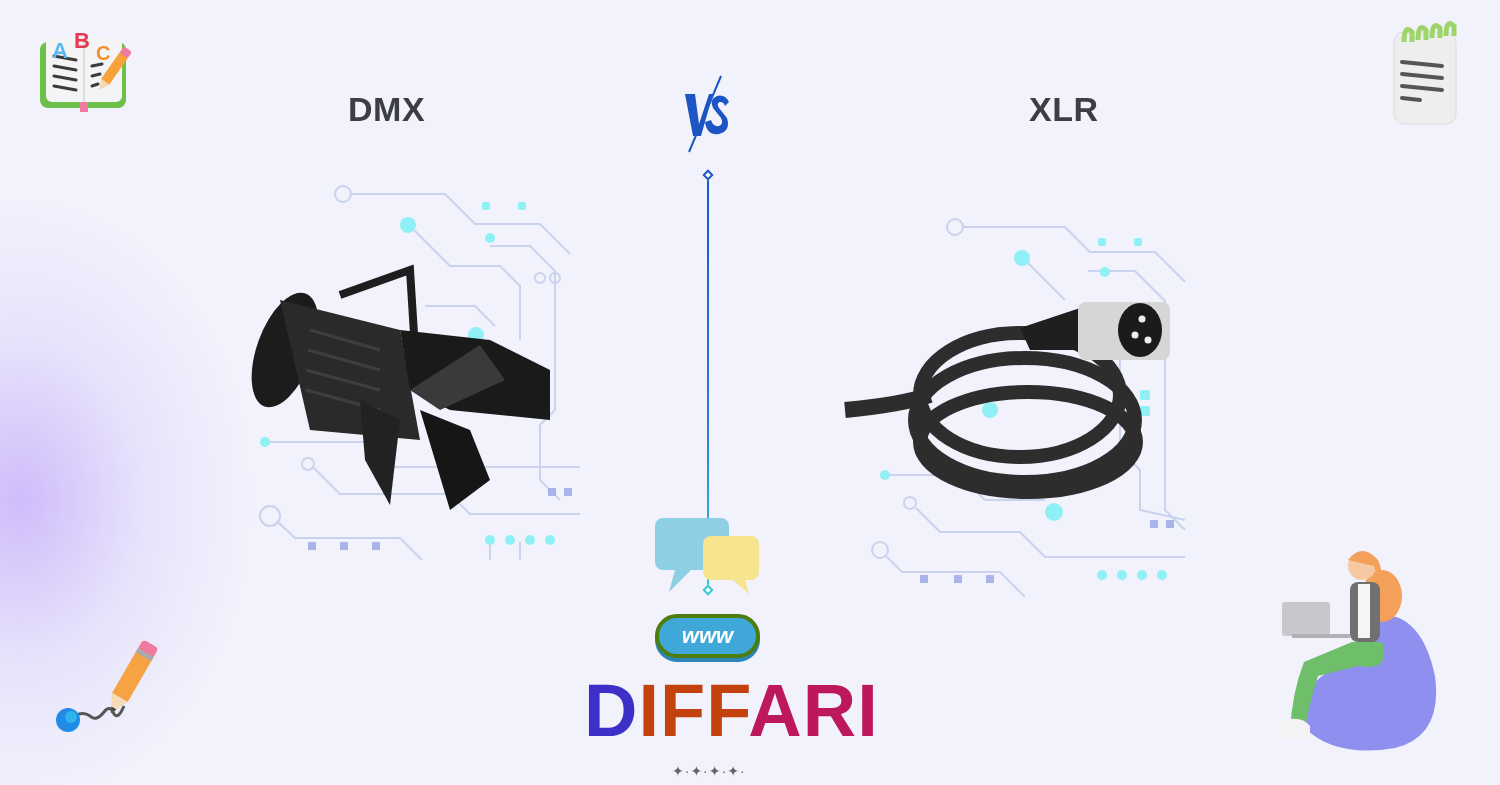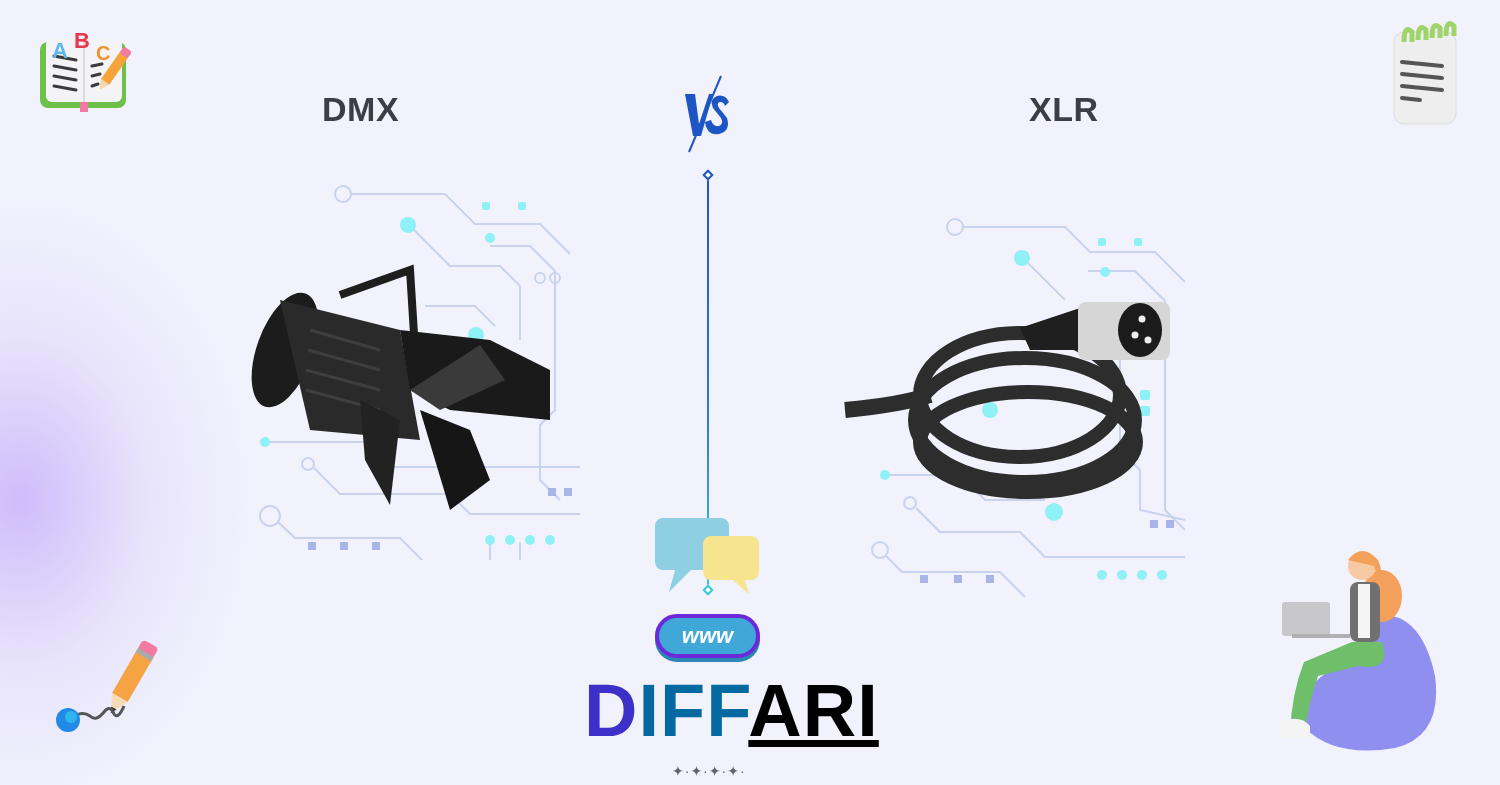--- a/index.html
+++ b/index.html
@@ -4,33 +4,33 @@
 <style>
   html, body { margin:0; padding:0; }
   body { width:1500px; height:785px; overflow:hidden; position:relative;
     font-family:"Liberation Sans", sans-serif; background:#f1f2fc; }
   .bg { position:absolute; inset:0;
     background:
       radial-gradient(ellipse 230px 300px at 20px 500px, rgba(196,170,250,0.75), rgba(214,200,250,0.35) 55%, rgba(241,242,252,0) 100%),
       #f1f2fc; }
   .abs { position:absolute; }
   .title { font-weight:700; font-size:34px; color:#3d3e44; letter-spacing:0.5px; }
-  #title-left { left:322px; top:90px; }
+  #title-left { left:348px; top:90px; }
   #title-right { left:1029px; top:90px; }
   .vs { left:683px; top:74px; width:50px; height:80px; }
   .vline { left:707px; top:176px; width:2px; height:412px;
     background:linear-gradient(#1d56c4 0%, #2a7ed6 60%, #35c9d8 100%); }
   .vdot { width:8px; height:8px; transform:rotate(45deg); border:2px solid #1d56c4; background:#fff; box-sizing:border-box; }
   .logo { left:584px; top:678px; font-weight:700; font-size:74px; letter-spacing:1px; line-height:66px; }
   .logo .d { color:#3d30c8; }
-  .logo .iff { color:#0369a1; }
-  .logo .ari { color:#000000;text-decoration:underline; }
+  .logo .iff { color:#c2410c; }
+  .logo .ari { color:#be185d; }
   .stars { left:672px; top:763px; font-size:14px; color:#62636b; letter-spacing:1px; }
   .www { left:655px; top:614px; width:105px; height:44px; border-radius:22px;
-    background:#3fa8d8; border:4px solid #6d28d9; box-sizing:border-box;
+    background:#3fa8d8; border:4px solid #4d7c0f; box-sizing:border-box;
     color:#fff; font-weight:700; font-size:22px; text-align:center; line-height:35px;
     box-shadow:0 4px 0 #2c86b5; font-style:italic; }
 </style>
 </head>
 <body>
 
 <div class="bg"></div>
 
 <svg class="abs" style="left:36px;top:26px" width="96" height="88" viewBox="0 0 96 88">
   <rect x="4" y="16" width="86" height="66" rx="8" fill="#6fc04a"></rect>

